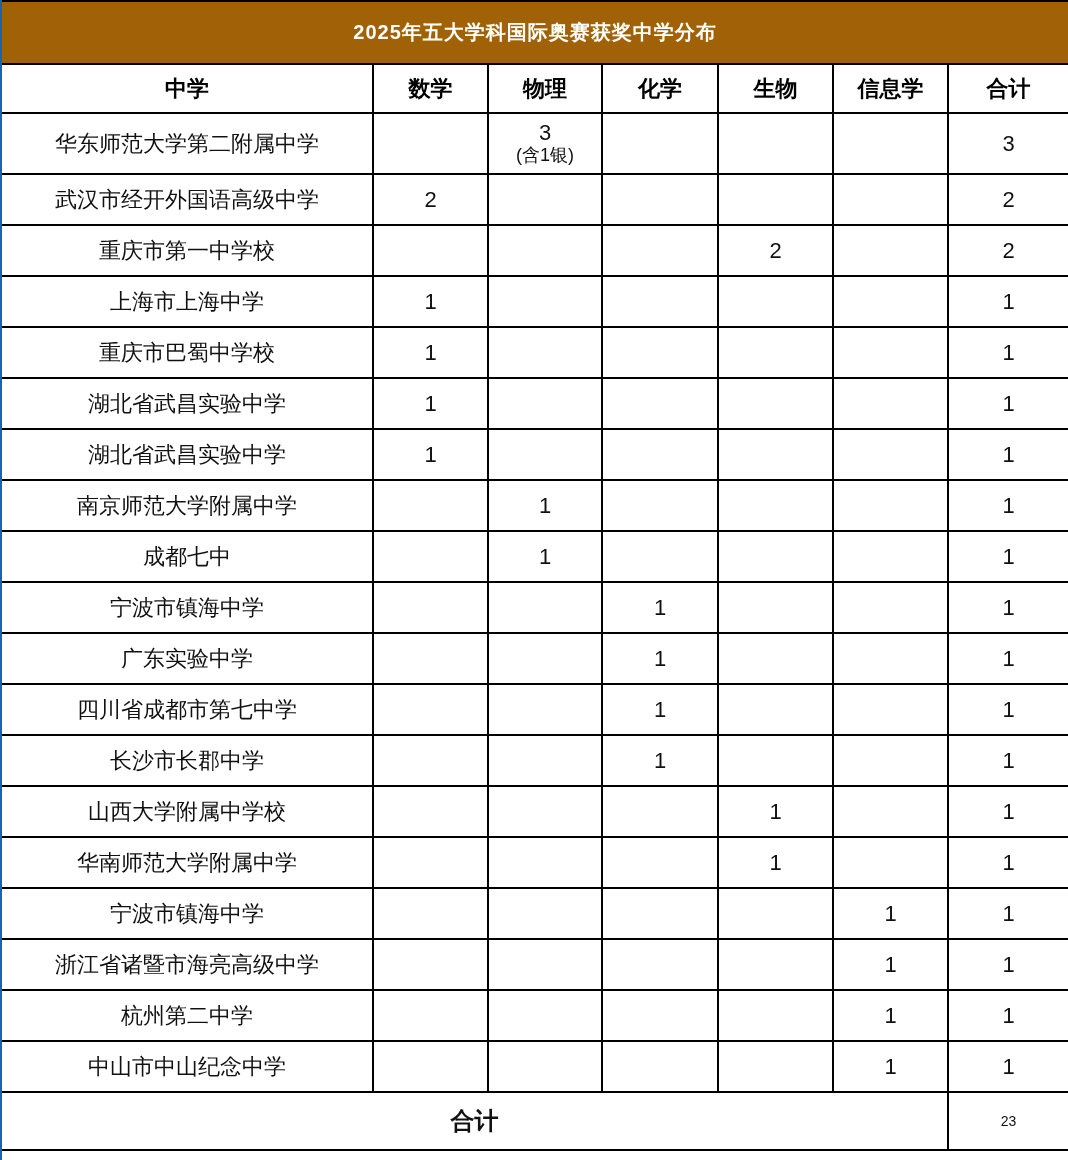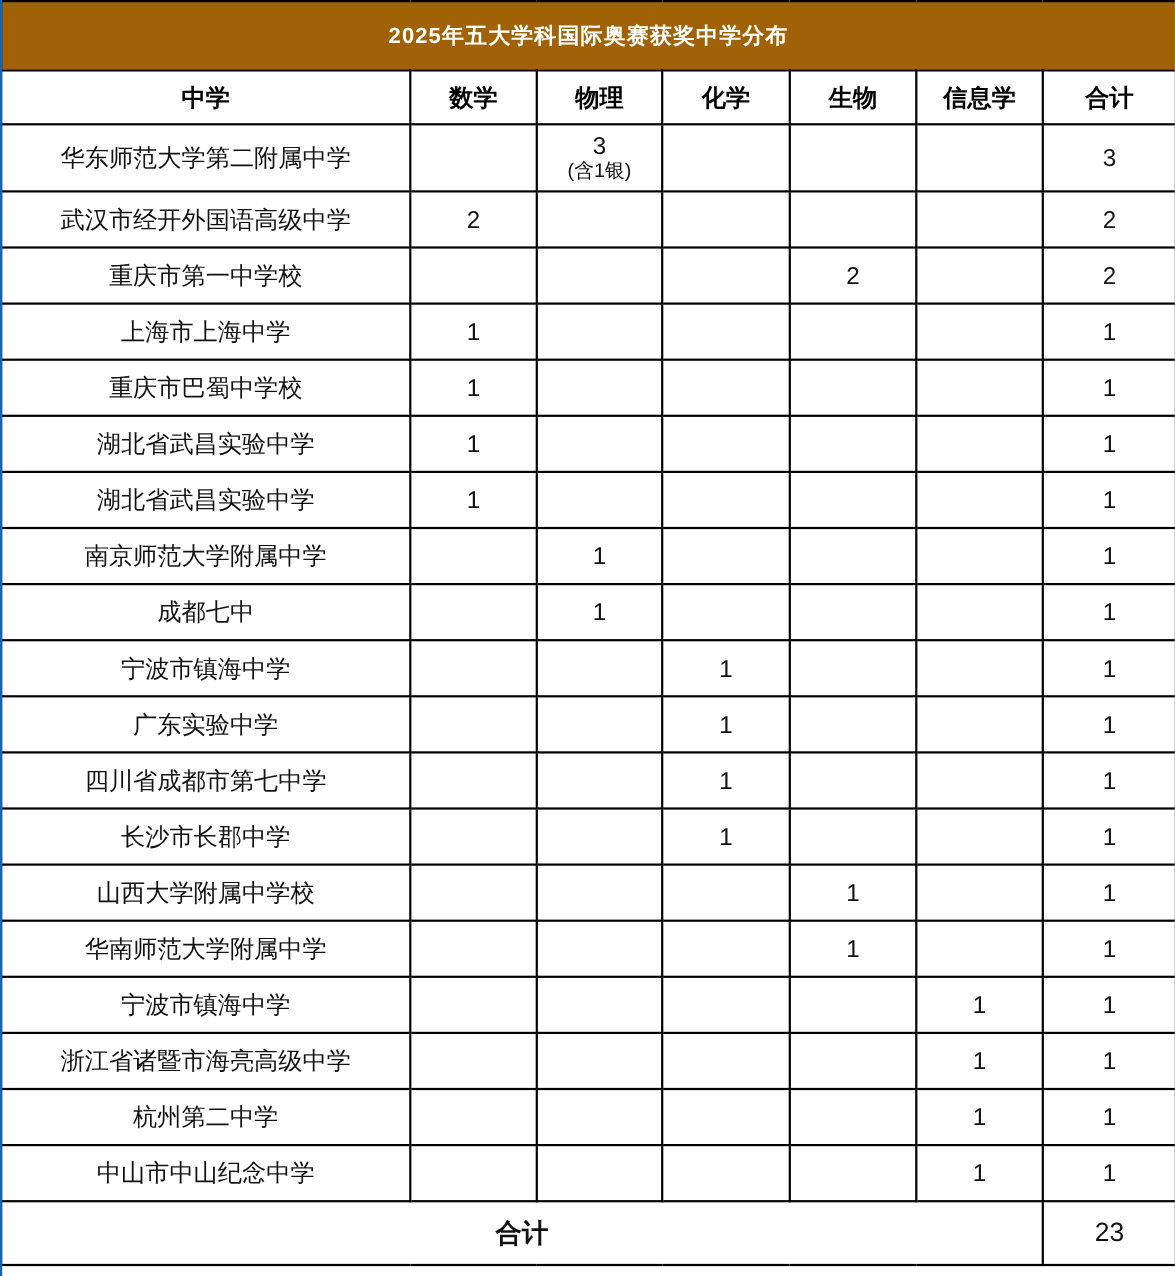--- a/index.html
+++ b/index.html
@@ -70,21 +70,21 @@
     color: #111111;
   }
   tr.footer-row {
     height: 58px;
   }
   tr.footer-row td.footer-label {
     font-size: 24px;
     font-weight: bold;
   }
   tr.footer-row td.footer-total {
-    font-size: 24px;
+    font-size: 14px;
   }
 </style>
 </head>
 <body>
 
 <div class="left-accent"></div>
 
 <table class="award-table">
   <colgroup>
     <col style="width:372px">

